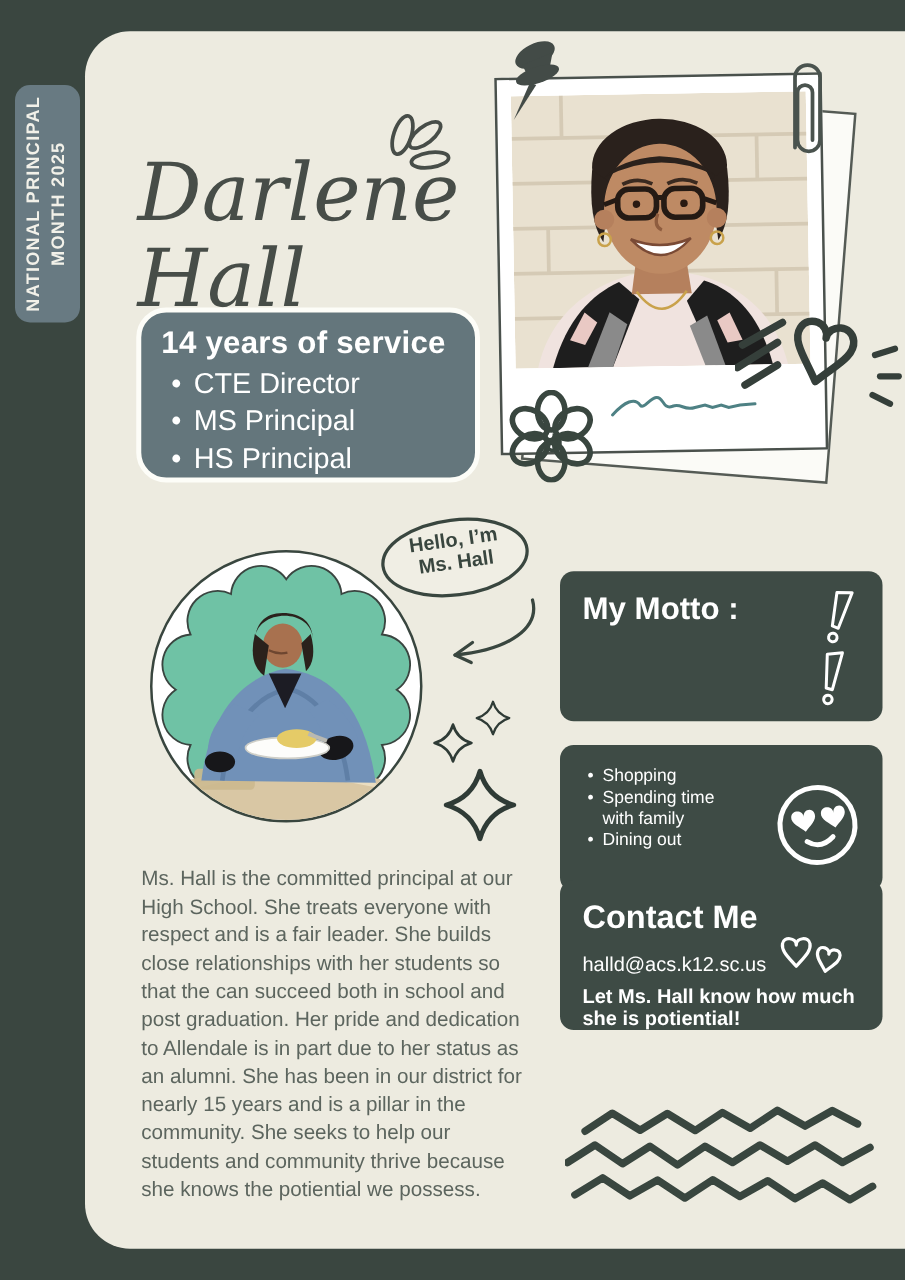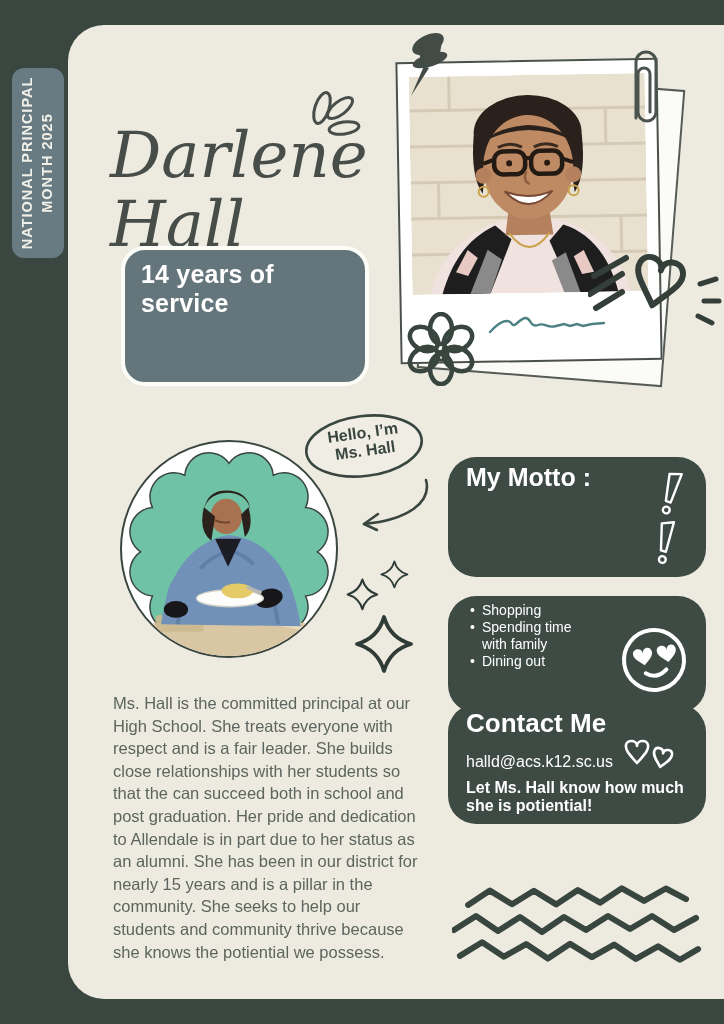--- a/index.html
+++ b/index.html
@@ -28,21 +28,21 @@
     position:absolute; left:113px; top:60px; font-size:17px; font-weight:bold;
     color:#3E4B45; letter-spacing:.4px;
   }
   .name {
     position:absolute; left:110px; top:84px; font-family:"DejaVu Serif", serif;
     font-style:italic; font-size:64px; color:#474D48; line-height:1.08; font-weight:500;margin-top:37px;
   }
   .flourish { position:absolute; left:298px; top:90px; }
   
   .service-card {
-    position:absolute; left:121px; top:246px; width:248px; height:140px;
+    position:absolute; left:109px; top:246px; width:275px; height:140px;
     background:#64767C; border:4px solid #FDFDF8; border-radius:24px;
     color:#fff; padding:10px 16px 8px 16px;
   }
   .service-card h2 { font-size:25px; font-weight:bold; letter-spacing:.2px; }
   .service-card ul { list-style:none; margin-top:2px; }
   .service-card li { font-size:23px; line-height:1.31; padding-left:26px; position:relative; }
   .service-card li::before { content:"•"; position:absolute; left:8px; }
   
   .polaroid-back {
     position:absolute; left:428px; top:80px; width:246px; height:298px;
@@ -72,21 +72,21 @@
   }
   .arrow-doodle { position:absolute; left:338px; top:478px; }
   .avatar-circle {
     position:absolute; left:120px; top:440px; width:218px; height:218px;
     background:#FFFFFF; border:2.5px solid #39463F; border-radius:50%; overflow:hidden;
   }
   .sparkles { position:absolute; left:344px; top:552px; }
   
   .info-card {
     position:absolute; left:448px; width:258px; background:#3E4B45;
-    border-radius:28px; color:#FFFFFF; padding:6px 18px;
+    border-radius:11px; color:#FFFFFF; padding:16px 18px;
   }
   .motto-card { top:457px; height:120px; }
   .motto-card h2 { font-size:25px; font-weight:bold; margin-bottom:4px; }
   .motto-card p { font-size:14.5px; line-height:1.3; width:184px; }
   .exclaim { position:absolute; right:8px; top:14px; }
   .hobbies-card { top:596px; height:117px; }
   .hobbies-card h2 { font-size:25px; font-weight:bold; margin-bottom:3px; }
   .hobbies-card ul { list-style:none; width:130px; }
   .hobbies-card li { font-size:14px; line-height:1.22; padding-left:16px; position:relative; }
   .hobbies-card li::before { content:"•"; position:absolute; left:4px; }
@@ -125,20 +125,25 @@
   <svg class="flourish" width="66" height="58" viewBox="0 0 66 58">
     <g fill="none" stroke="#474D48" stroke-width="3">
       <ellipse cx="24" cy="18" rx="7" ry="16" transform="rotate(18 24 18)"></ellipse>
       <ellipse cx="42" cy="18" rx="6.5" ry="15" transform="rotate(52 42 18)"></ellipse>
       <ellipse cx="46" cy="38" rx="6" ry="15" transform="rotate(82 46 38)"></ellipse>
     </g>
   </svg>
 
   <div class="service-card">
     <h2>14 years of service</h2>
+    <ul>
+      <li>CTE Director</li>
+      <li>MS Principal</li>
+      <li>HS Principal</li>
+    </ul>
   </div>
 
   <div class="polaroid-back"></div>
   <div class="polaroid">
     <div class="photo">
       <svg width="236" height="218" viewBox="0 0 236 218">
         <rect width="236" height="218" fill="#E9E1D0"></rect>
         <g stroke="#D5CAB5" stroke-width="3">
           <line x1="0" y1="34" x2="236" y2="34"></line>
             <line x1="0" y1="70" x2="236" y2="70"></line>

